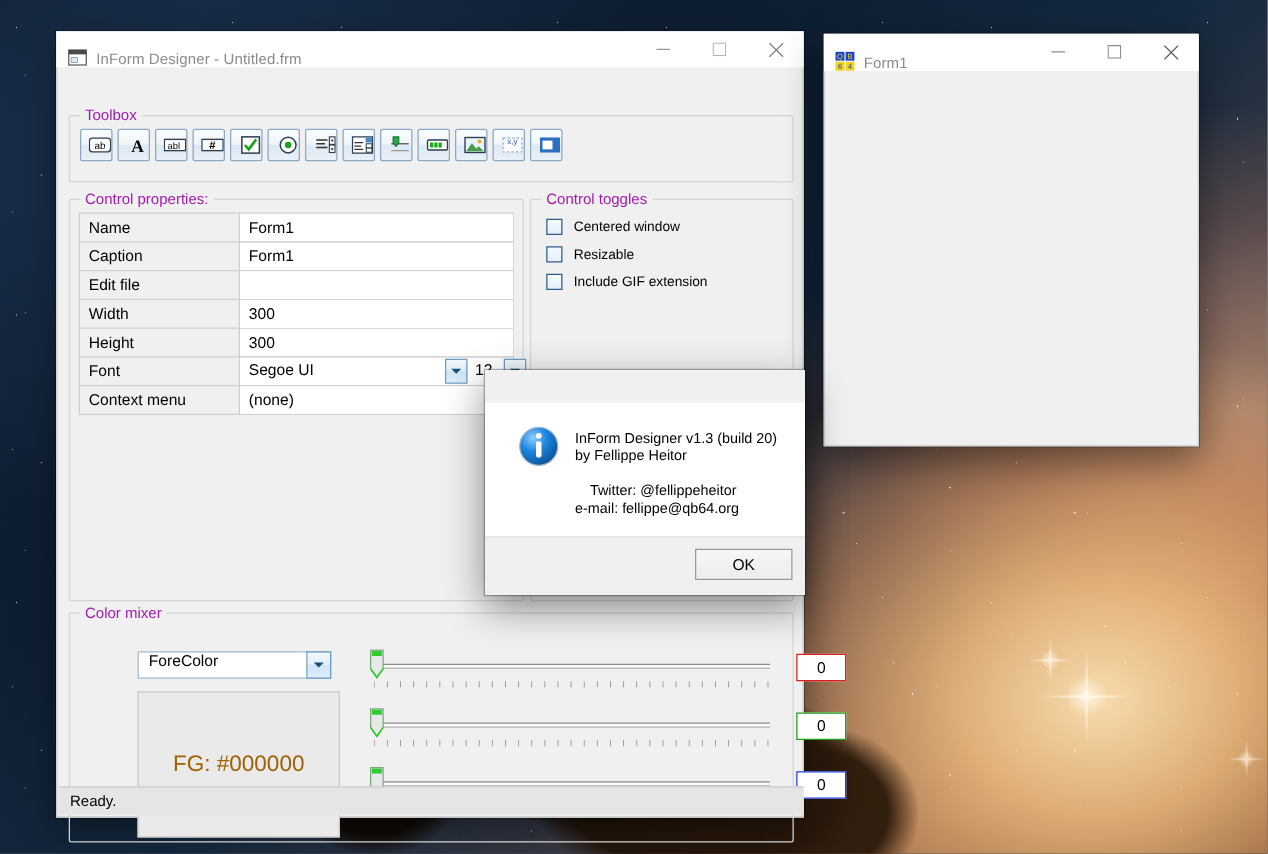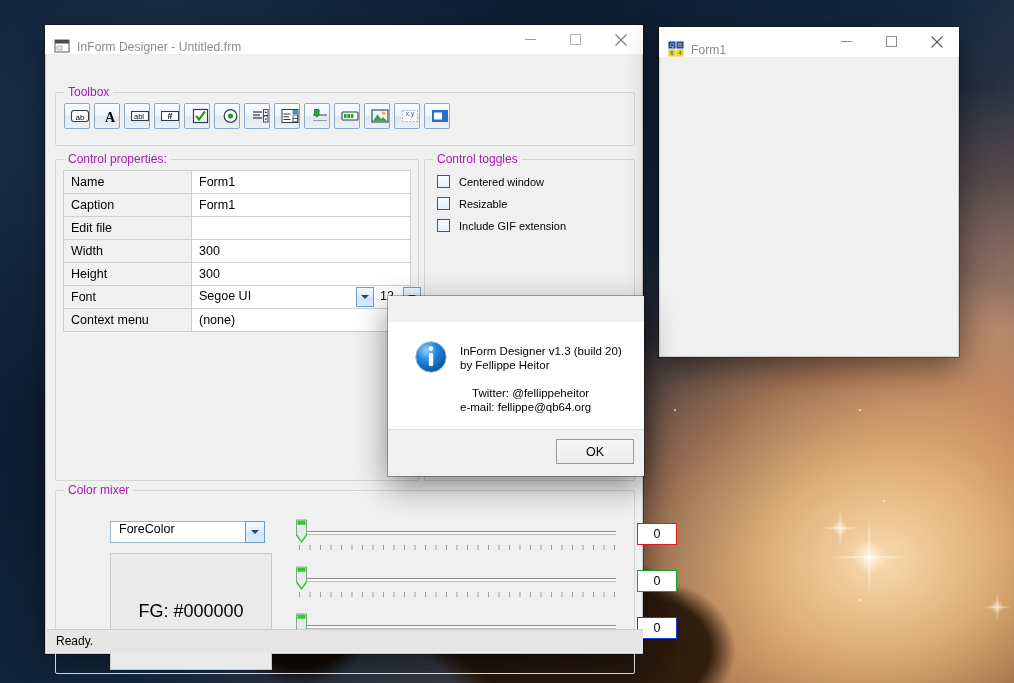--- a/index.html
+++ b/index.html
@@ -197,21 +197,21 @@
   #fc-combo {
     position: absolute; left: 54px; top: 30px; width: 155px; height: 22px;
     border: 1px solid #9fb6cc; background: #fff; box-sizing: border-box;
     font-size: 12.5px; display: flex; padding-left: 8px;
   }
   #fc-combo .combo-caret { right: -1px; top: -1px; height: 22px; width: 20px; }
   #fg-preview {
     position: absolute; left: 54px; top: 62px; width: 160px; height: 115px;
     border: 1px solid #c9c9c9; background: #eaeaea;
     display: flex; align-items: center; justify-content: center;
-    font-size: 18px; color: #000000;
+    font-size: 18px; color: #a16207;
   }
 
   .slider { position: absolute; left: 235px; width: 325px; height: 34px; }
   .slider .track {
     position: absolute; left: 8px; top: 10px; width: 317px; height: 3px;
     background: linear-gradient(to bottom, #f5f5f0 0%, #ffffff 50%, #9a9a9a 100%);
     border-top: 1px solid #8d8d8d;
   }
   .slider .ticks {
     position: absolute; left: 8px; top: 24px; width: 317px; height: 5px;

